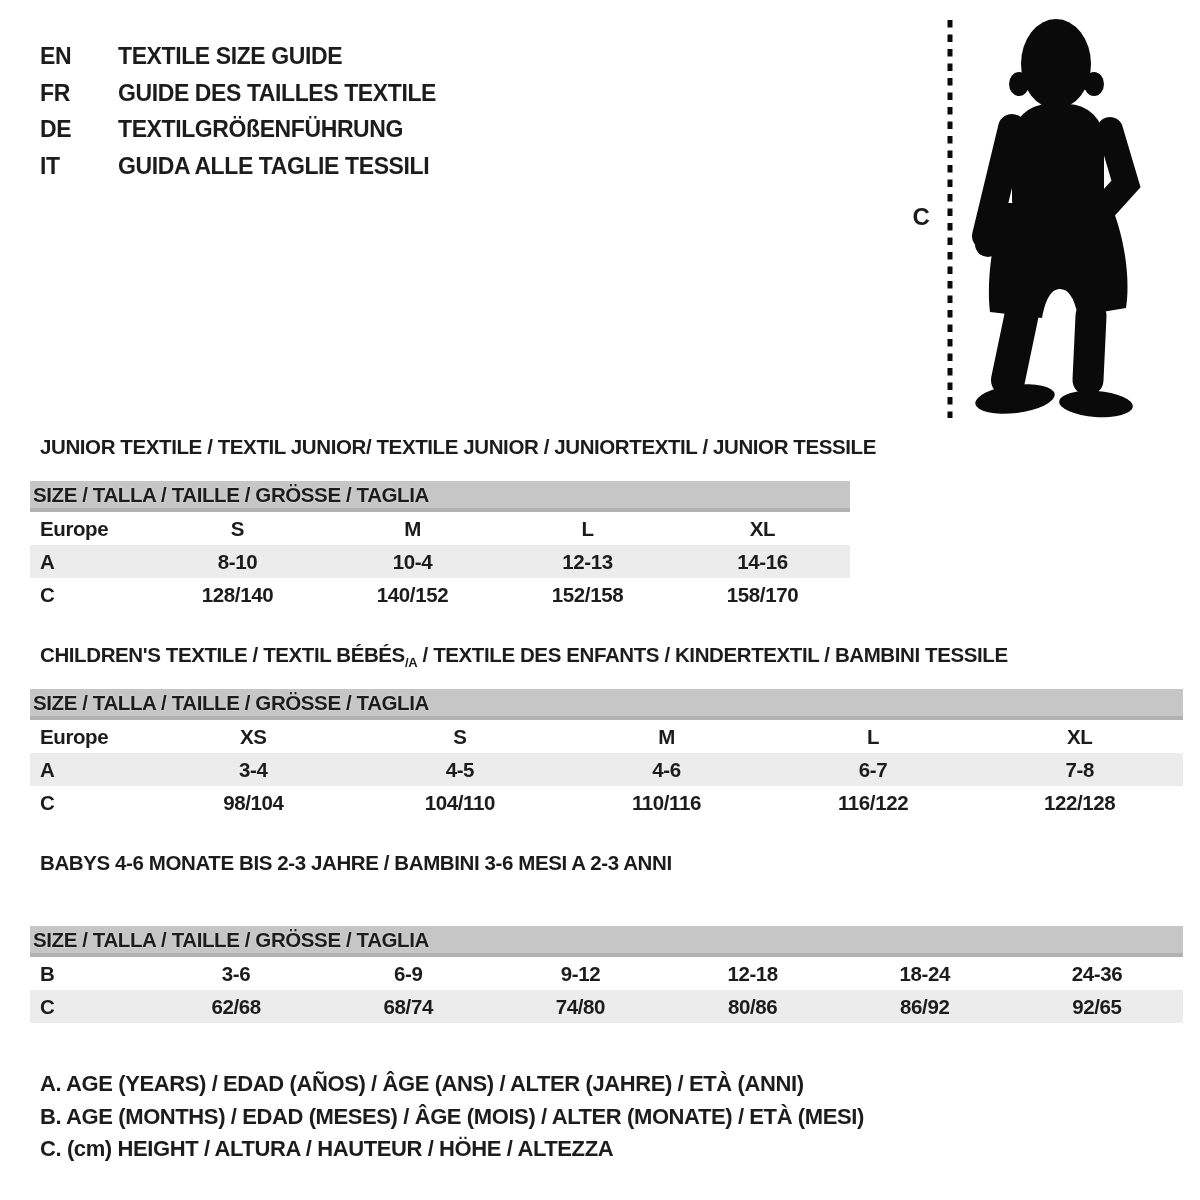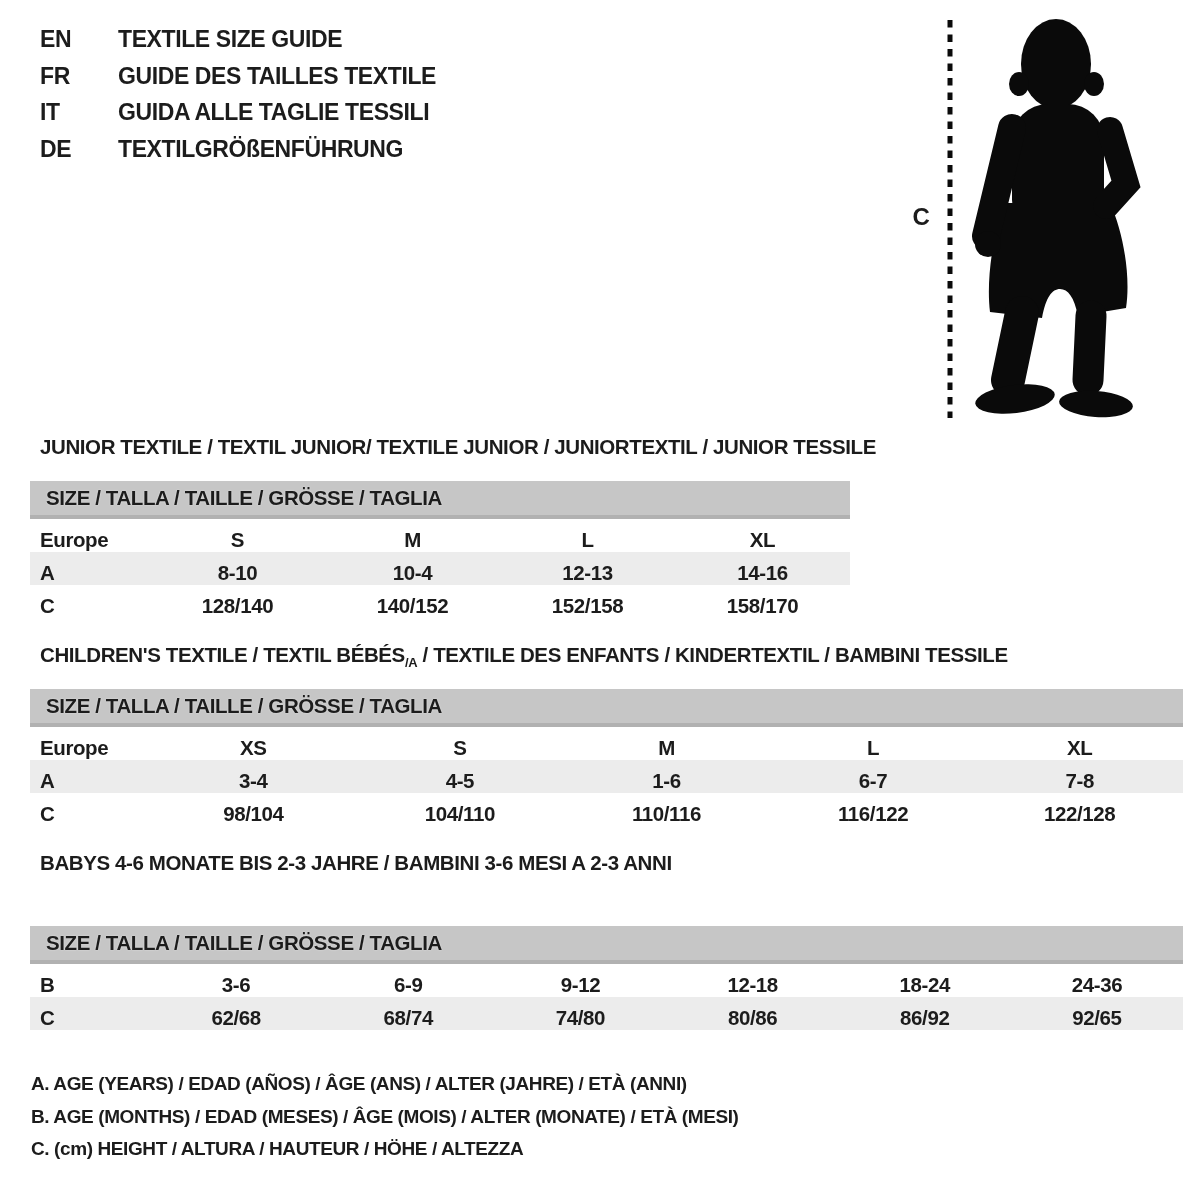--- a/index.html
+++ b/index.html
@@ -10,21 +10,21 @@
     height: 1200px;
     background: #ffffff;
     font-family: "Liberation Sans", sans-serif;
     font-weight: 700;
     color: #1c1c1c;
     letter-spacing: -0.4px;
     overflow: hidden;
   }
 
   
-  .lang-list { position: absolute; left: 40px; top: 21px; font-size: 23px; line-height: 36.5px; }
+  .lang-list { position: absolute; left: 40px; top: 38px; font-size: 23px; line-height: 36.5px; }
   .lang-row { display: flex; }
   .lang-code { width: 78px; }
   .lang-title { white-space: nowrap; }
 
   
   .figure { position: absolute; left: 900px; top: 0; width: 300px; height: 430px; }
   .measure-line { position: absolute; left: 46px; top: 18px; }
   .c-label { position: absolute; left: 8px; top: 203px; width: 26px; text-align: center; font-size: 24px; }
   .baby-svg { position: absolute; left: 60px; top: 18px; }
 
@@ -34,57 +34,57 @@
   .title-junior { top: 430px; }
   .title-children { top: 638px; }
   .title-babies { top: 846px; }
 
   
   .size-table { position: absolute; left: 30px; font-size: 20.5px; }
   .tbl-junior { top: 481px; width: 820px; }
   .tbl-children { top: 689px; width: 1153px; }
   .tbl-babies { top: 926px; width: 1153px; }
   .st-header {
-    height: 38px;
+    height: 31px;
     background: #c6c6c6;
     border-bottom: 4px solid #b1b1b1;
     display: flex; align-items: center;
-    padding-left: 16px;
+    padding-left: 3px;
     text-shadow: 0 0 2px rgba(255,255,255,0.55);
   }
-  .st-row { display: flex; align-items: flex-end; height: 33px; }
+  .st-row { display: flex; align-items: center; height: 33px; }
   .st-row.alt { background: #ececec; }
   .st-label { width: 120px; padding-left: 10px; }
   .st-cell { flex: 1; text-align: center; }
 
   
-  .legend { position: absolute; left: 31px; top: 1068px; font-size: 19px; line-height: 32.5px; }
+  .legend { position: absolute; left: 40px; top: 1068px; font-size: 22px; line-height: 32.5px; }
   .legend div { white-space: nowrap; }
 </style>
 </head>
 <body>
 
 <div class="page">
 
   <div class="lang-list">
     <div class="lang-row">
       <span class="lang-code">EN</span>
       <span class="lang-title">TEXTILE SIZE GUIDE</span>
     </div>
     <div class="lang-row">
       <span class="lang-code">FR</span>
       <span class="lang-title">GUIDE DES TAILLES TEXTILE</span>
     </div>
     <div class="lang-row">
+      <span class="lang-code">DE</span>
+      <span class="lang-title">TEXTILGRÖßENFÜHRUNG</span>
+    </div>
+    <div class="lang-row">
       <span class="lang-code">IT</span>
       <span class="lang-title">GUIDA ALLE TAGLIE TESSILI</span>
-    </div>
-    <div class="lang-row">
-      <span class="lang-code">DE</span>
-      <span class="lang-title">TEXTILGRÖßENFÜHRUNG</span>
     </div>
   </div>
 
   <div class="figure">
     <svg class="measure-line" width="8" height="402" viewBox="0 0 8 402">
       <line x1="4" y1="2" x2="4" y2="400" stroke="#0a0a0a" stroke-width="5" stroke-dasharray="7.5 7"></line>
     </svg>
     <span class="c-label">C</span>
     <svg class="baby-svg" width="185" height="402" viewBox="0 0 185 402">
       <g fill="#0a0a0a" stroke="none">
@@ -142,21 +142,21 @@
       <span class="st-cell">XS</span>
       <span class="st-cell">S</span>
       <span class="st-cell">M</span>
       <span class="st-cell">L</span>
       <span class="st-cell">XL</span>
     </div>
     <div class="st-row alt">
       <span class="st-label">A</span>
       <span class="st-cell">3-4</span>
       <span class="st-cell">4-5</span>
-      <span class="st-cell">1-6</span>
+      <span class="st-cell">4-6</span>
       <span class="st-cell">6-7</span>
       <span class="st-cell">7-8</span>
     </div>
     <div class="st-row">
       <span class="st-label">C</span>
       <span class="st-cell">98/104</span>
       <span class="st-cell">104/110</span>
       <span class="st-cell">110/116</span>
       <span class="st-cell">116/122</span>
       <span class="st-cell">122/128</span>

